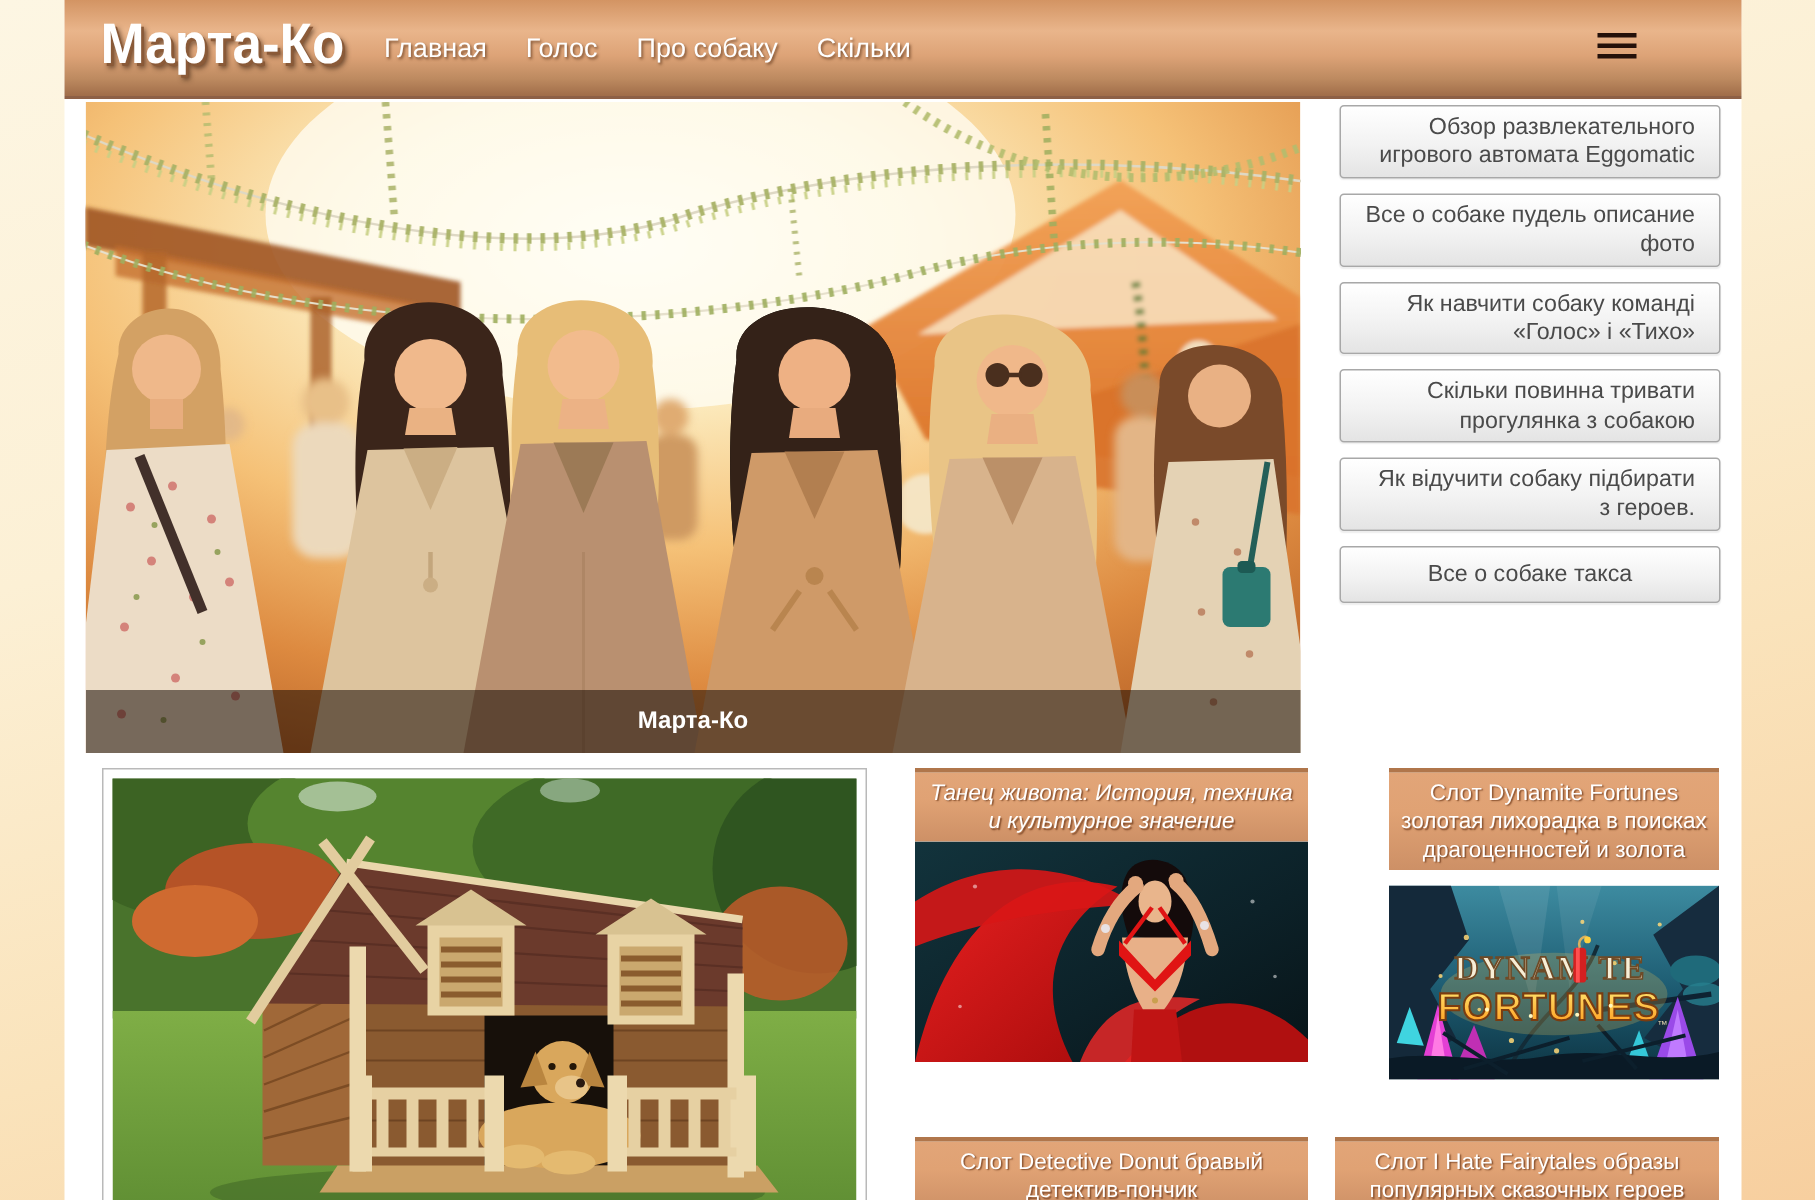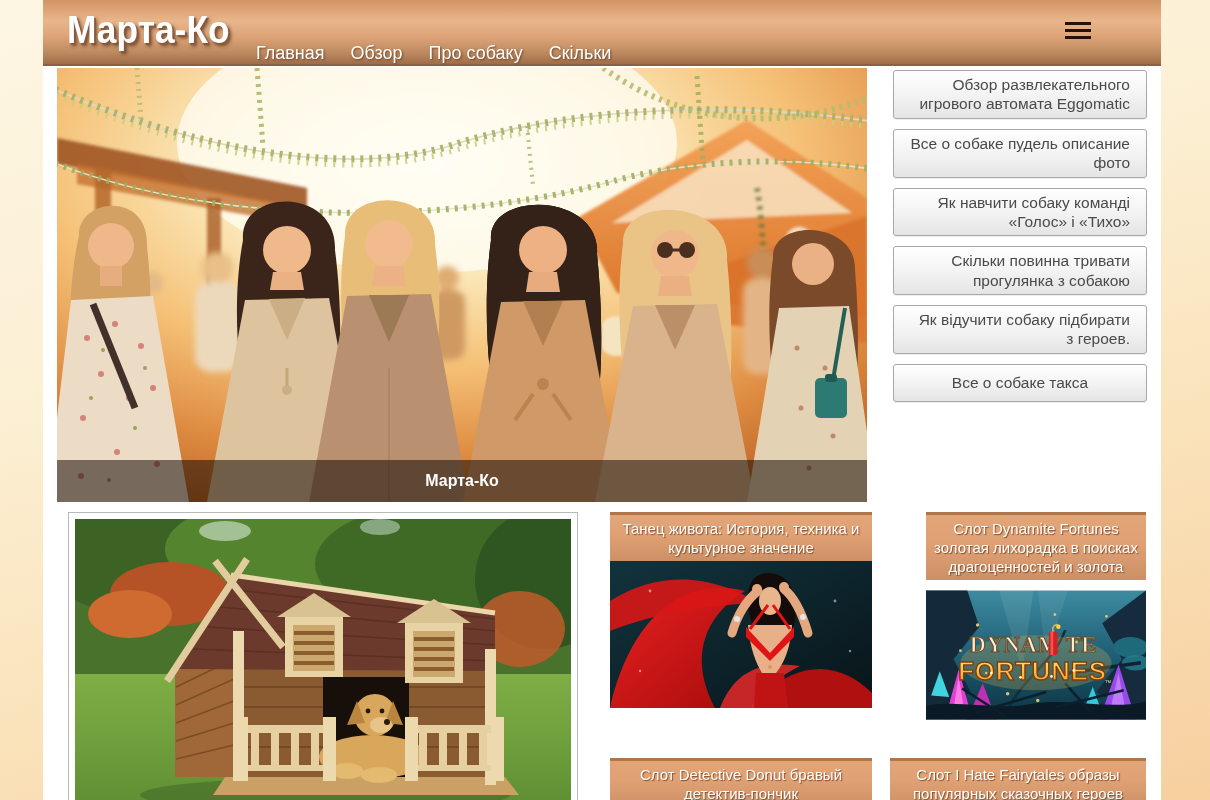--- a/index.html
+++ b/index.html
@@ -19,21 +19,21 @@
     background:linear-gradient(180deg,#d2925f 0%,#e7b астро 0%); 
     background:linear-gradient(180deg,#d39463 0%,#e9b58b 32%,#dda377 58%,#bd8a60 82%,#a06d49 100%);
     border-bottom:2px solid #8d6046;
   }
   .logo {
     position:absolute; left:24px; top:9px;
     font-size:38px; font-weight:bold; color:#fff; letter-spacing:0px;
     transform:scaleX(.93); transform-origin:left center;
     text-shadow:2px 2px 0 #8a5a38, 3px 3px 4px rgba(60,35,18,.7);
   }
-  .main-nav { position:absolute; left:200px; top:0; height:64px; display:flex; align-items:flex-end; list-style:none; }
+  .main-nav { position:absolute; left:200px; top:0; height:64px; display:flex; align-items:center; list-style:none; }
   .main-nav li a {
     display:block; padding:0 13px; font-size:18px; color:#ffffff; text-decoration:none; cursor:pointer;
     text-shadow:1px 1px 2px rgba(95,55,28,.8);
   }
   .hamburger { position:absolute; right:70px; top:21px; width:26px; height:22px; background:none; border:none; cursor:pointer; }
   .hamburger span { display:block; width:26px; height:3px; background:#24110a; margin-bottom:4px; }
   
   .hero { position:absolute; left:14px; top:68px; width:810px; height:434px; overflow:hidden; }
   .hero svg { display:block; }
   .hero-caption {
@@ -56,39 +56,39 @@
     display:block; width:100%; padding:4px 6px; cursor:pointer;
     background:linear-gradient(180deg,#e7b astro 0%);
     background:linear-gradient(180deg,#e2a578 0%,#e0a274 40%,#cd9066 100%);
     border-top:3px solid #b0764b;
     color:#fff; font-size:15px; line-height:1.27; text-align:center;
     text-shadow:1px 1px 1px rgba(115,62,30,.85);
   }
   .card-img { display:block; width:100%; cursor:pointer; }
   .photo-card { background:#fff; border:1px solid #b9b9b9; padding:6px; cursor:pointer; }
   .doghouse-card { left:25px; top:512px; width:510px; height:300px; }
-  .belly-card    { left:567px; top:512px; width:262px; }
+  .belly-card    { left:567px; top:512px; width:262px;font-style:italic; }
   .dynamite-card { left:847px; top:512px; width:256px;padding-left:36px; }
   .detective-card  { left:567px; top:758px; width:262px; }
   .fairytales-card { left:847px; top:758px; width:256px; }
 </style>
 </head>
 <body>
 
 <div class="page">
   <div class="container">
 
     <header class="site-header">
       <div class="logo">Марта-Ко</div>
       <ul class="main-nav">
         <li>
             <a>Главная</a>
           </li>
         <li>
-            <a>Обзор</a>
+            <a>Голос</a>
           </li>
         <li>
             <a>Про собаку</a>
           </li>
         <li>
             <a>Скільки</a>
           </li>
       </ul>
       <button class="hamburger" aria-label="menu">
         <span></span>

